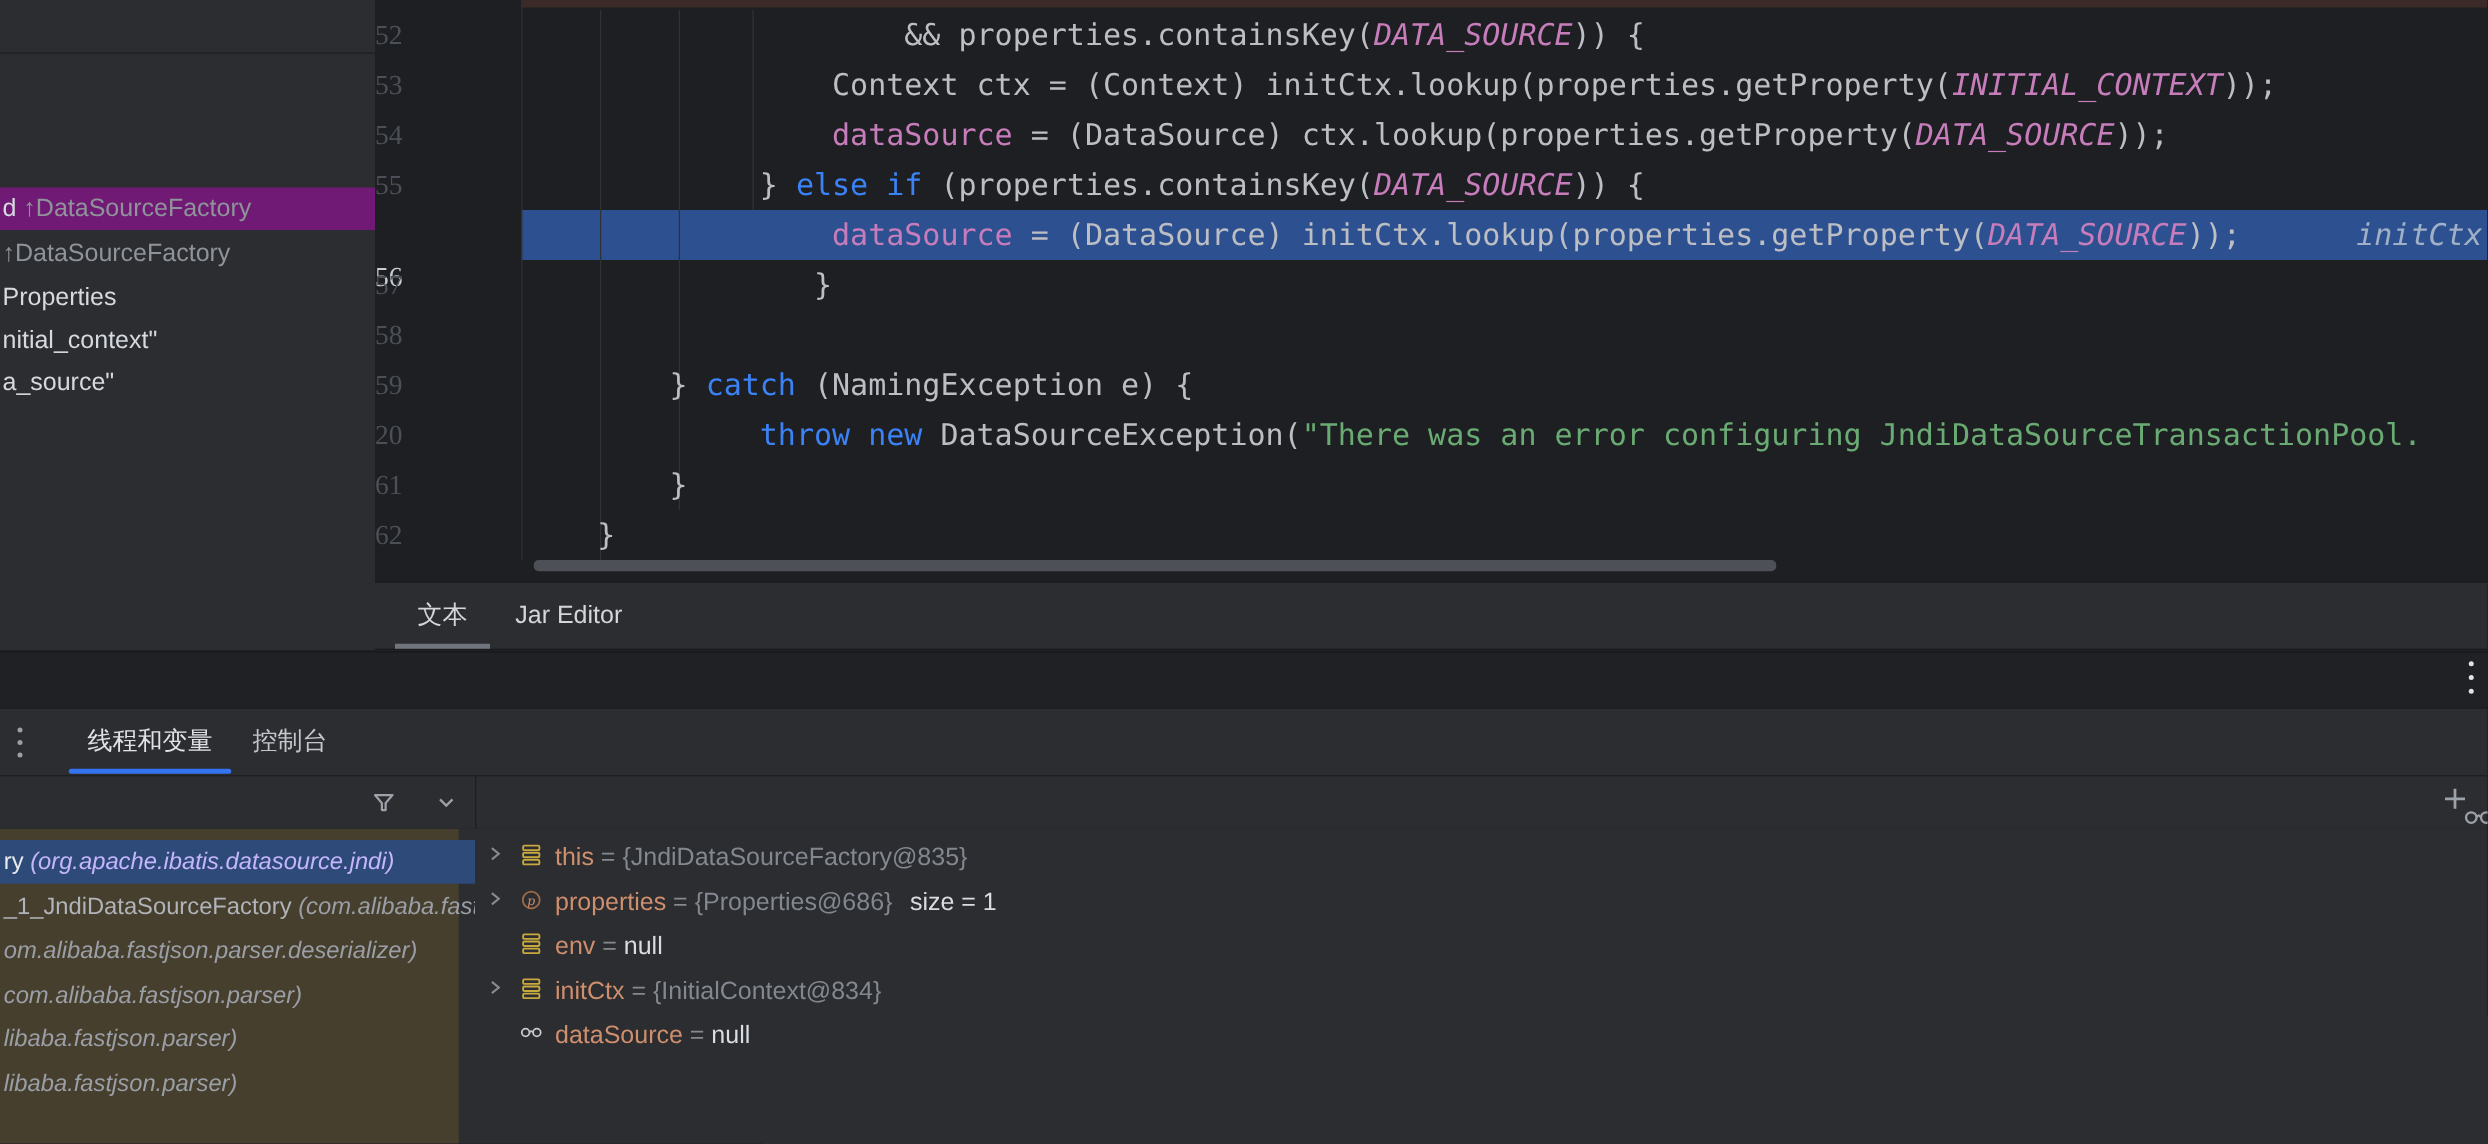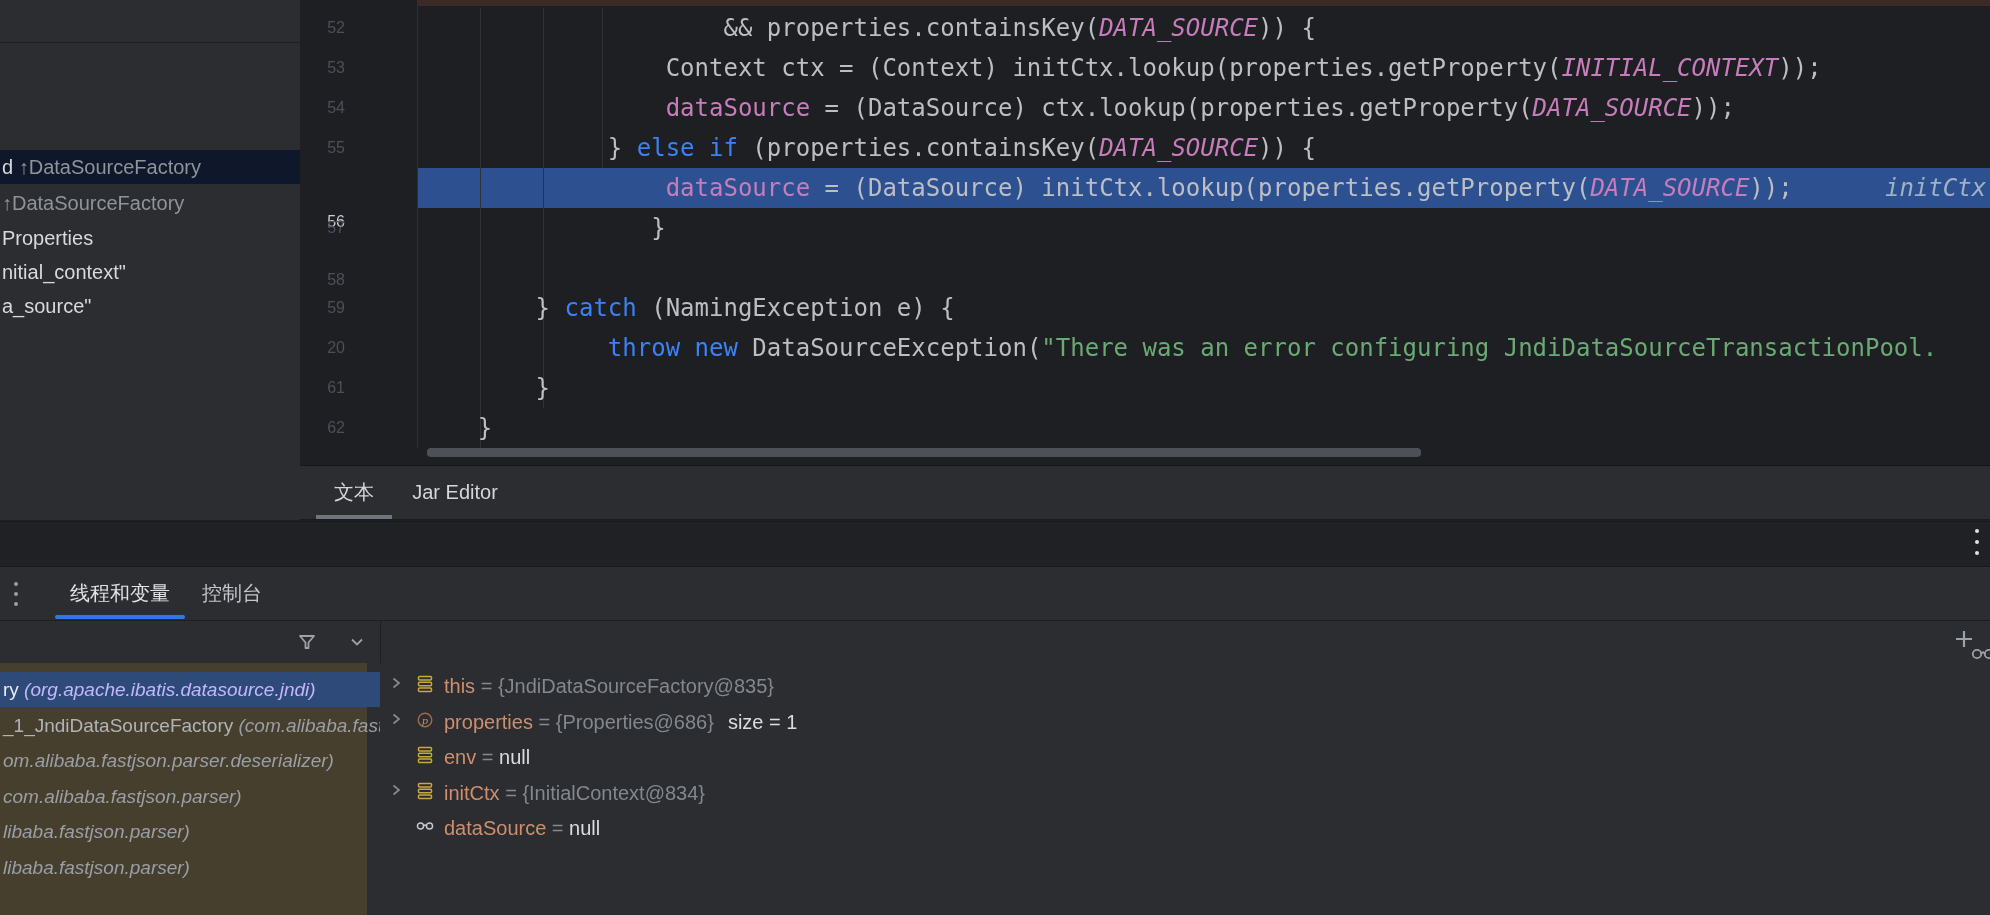--- a/index.html
+++ b/index.html
@@ -5,32 +5,32 @@
   html,body{margin:0;padding:0}
   body{width:1990px;height:915px;background:#1f2124;overflow:hidden;position:relative;
        font-family:"Liberation Sans",sans-serif;-webkit-font-smoothing:antialiased}
   .abs{position:absolute}
 
   
   #sidebar{left:0;top:0;width:300px;height:520px;background:#2b2d30;border-right:1px solid #191a1c}
   #sidebar .divider{position:absolute;left:0;top:42px;width:100%;height:1px;background:#1d1f22}
   .side-row{position:absolute;left:0;width:100%;height:34px;line-height:34px;font-size:20px;
             white-space:pre;padding-left:2px;box-sizing:border-box;overflow:hidden}
-  .side-row.sel{background:#0f172a}
+  .side-row.sel{background:#701a75}
   .side-dim{color:#8f939a}
   .side-bright{color:#d6d9de}
 
   
   #editor{left:300px;top:0;width:1690px;height:465px;background:#1e1f22;overflow:hidden}
   #redstrip{position:absolute;left:117px;right:0;top:0;height:6px;background:#3c2a28}
   #gutter-sep{position:absolute;left:117px;top:0;width:1px;height:448px;background:#2e3034}
   .iguide{position:absolute;width:1px;background:#2f3236}
   #execline{position:absolute;left:117px;right:0;height:40px;background:#2d5190}
-  .gut{position:absolute;left:0;width:45px;height:40px;line-height:40px;text-align:right;
-       color:#4b5058;font-family:Liberation Sans, sans-serif;font-size:16px}
+  .gut{position:absolute;left:0;width:45px;height:40px;line-height:40px;
+       color:#4b5058;font-family:Liberation Serif, serif;font-size:22px}
   .gut.active{color:#c9cdd3}
   .codeline{position:absolute;left:0;right:0;height:40px;line-height:40px;padding-left:120px;
             font-family:"DejaVu Sans Mono",monospace;font-size:24px;white-space:pre;color:#bcbec4}
   .kw{color:#3b82f6}
   .fieldc{color:#c77dbb}
   .constc{color:#c77dbb;font-style:italic}
   .strc{color:#6aab73}
   .hint{position:absolute;left:1585px;top:0;color:#9fb0c7;font-style:italic}
   #hscroll{position:absolute;left:127px;top:448px;width:994px;height:9px;background:#56595f;border-radius:4px;opacity:.85}
 
@@ -107,21 +107,21 @@
       <div class="gut" style="top: 48px;">53</div>
       <div class="codeline" style="top: 48px;">                 <span>Context ctx = (Context) initCtx.lookup(properties.getProperty(</span><span class="constc">INITIAL_CONTEXT</span><span>));</span></div>
       <div class="gut" style="top: 88px;">54</div>
       <div class="codeline" style="top: 88px;">                 <span class="fieldc">dataSource</span><span> = (DataSource) ctx.lookup(properties.getProperty(</span><span class="constc">DATA_SOURCE</span><span>));</span></div>
       <div class="gut" style="top: 128px;">55</div>
       <div class="codeline" style="top: 128px;">             <span>} </span><span class="kw">else if</span><span> (properties.containsKey(</span><span class="constc">DATA_SOURCE</span><span>)) {</span></div>
       <div class="gut active" style="top: 156px; margin-top: 46px;">56</div>
       <div class="codeline" style="top: 168px;">                 <span class="fieldc">dataSource</span><span> = (DataSource) initCtx.lookup(properties.getProperty(</span><span class="constc">DATA_SOURCE</span><span>));</span><span class="hint">initCtx:</span></div>
       <div class="gut" style="top: 208px;">57</div>
       <div class="codeline" style="top: 208px;">                <span>}</span></div>
-      <div class="gut" style="top: 248px; margin-top: 12px;">58</div>
+      <div class="gut" style="top: 248px;">58</div>
       <div class="codeline" style="top: 248px;"></div>
       <div class="gut" style="top: 288px;">59</div>
       <div class="codeline" style="top: 288px;">        <span>} </span><span class="kw">catch</span><span> (NamingException e) {</span></div>
       <div class="gut" style="top: 328px;">20</div>
       <div class="codeline" style="top: 328px;">             <span class="kw">throw new</span><span> DataSourceException(</span><span class="strc">"There was an error configuring JndiDataSourceTransactionPool.</span></div>
       <div class="gut" style="top: 368px;">61</div>
       <div class="codeline" style="top: 368px;">        <span>}</span></div>
       <div class="gut" style="top: 408px;">62</div>
       <div class="codeline" style="top: 408px;">    <span>}</span></div>
     </div>

